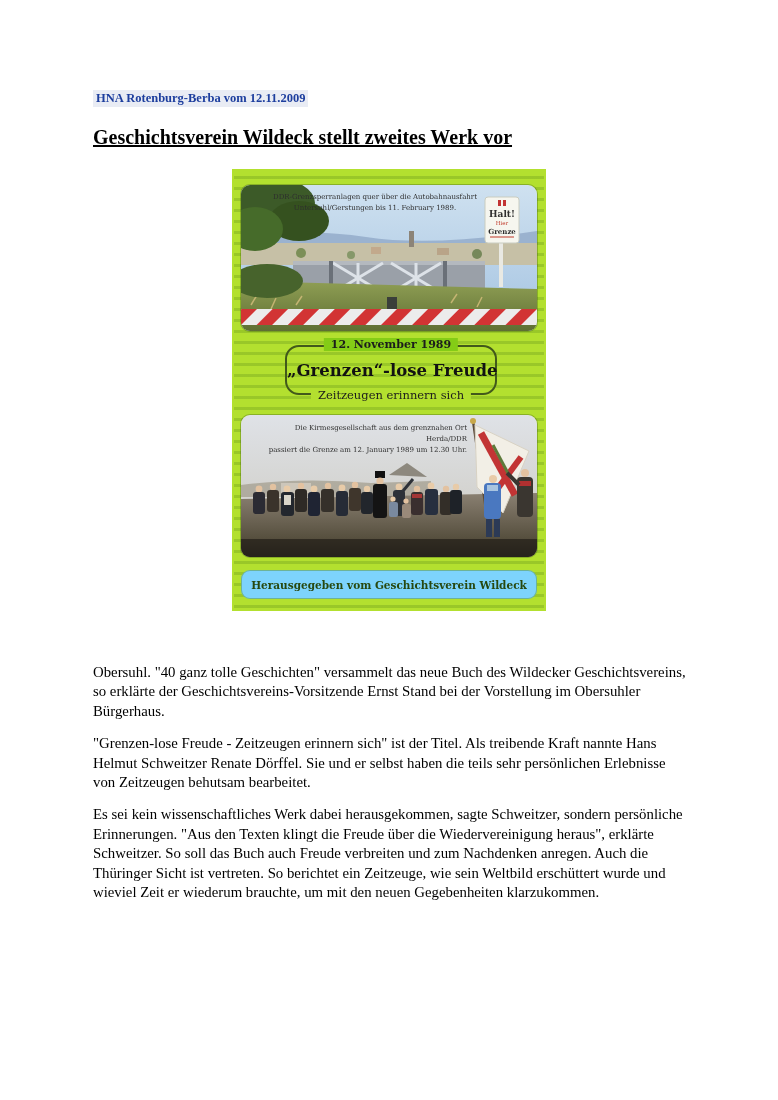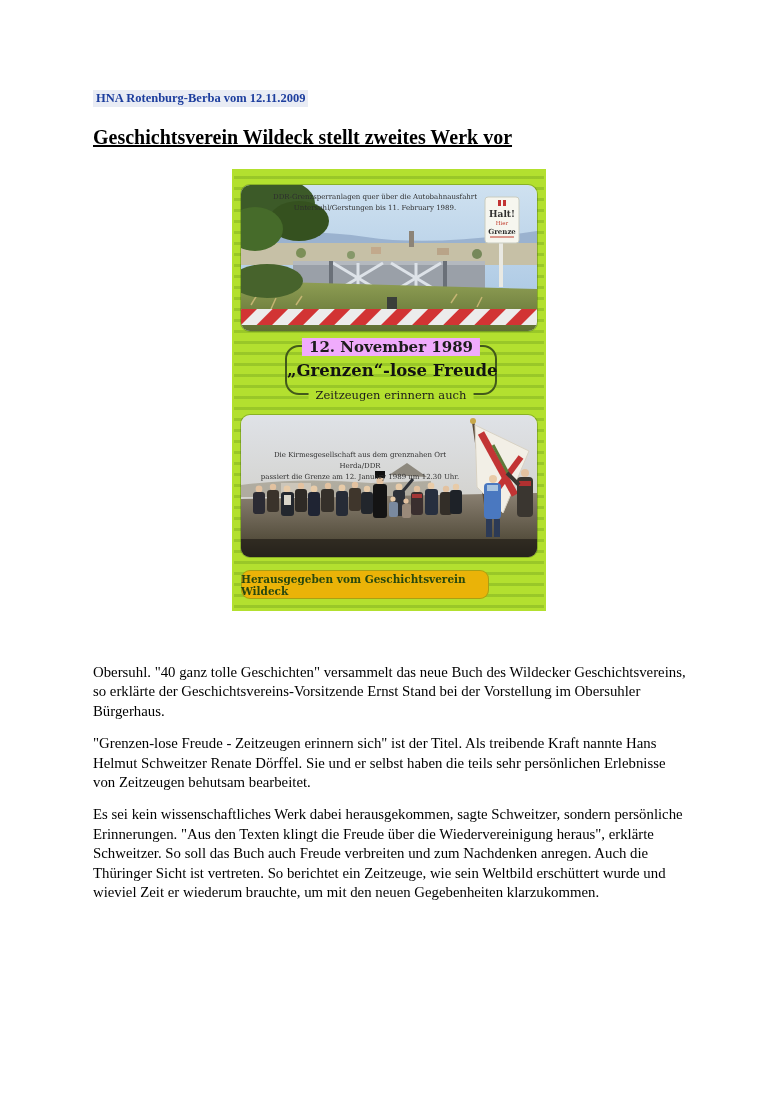--- a/index.html
+++ b/index.html
@@ -28,44 +28,44 @@
   }
   .photo {
     position:absolute; left:9px; width:296px; border-radius:9px; overflow:hidden;
     box-shadow:0 0 0 1px rgba(60,90,20,.35);
   }
   .photo-top { top:16px; height:146px; }
   .photo-bottom { top:246px; height:142px; }
   svg.photo-art { position:absolute; inset:0; width:100%; height:100%; display:block; }
   .caption { position:absolute; font-family:"DejaVu Serif", serif; color:#2e2e2e; }
   .caption-top { top:7px; left:24px; right:52px; text-align:center; font-size:7px; line-height:1.6; }
-  .caption-bottom { top:8px; left:12px; right:70px; text-align:center; font-size:7px; line-height:1.6;margin-top:27px; }
+  .caption-bottom { top:8px; left:12px; right:70px; text-align:right; font-size:7px; line-height:1.6; }
 
   .title-box {
     position:absolute; left:53px; top:176px; width:208px; height:46px;
     border:2px solid #42591b; border-radius:14px;
   }
   .cover-date {
     position:absolute; top:-9px; left:50%; transform:translateX(-50%);
-    background:#f0abfc; padding:0 7px; white-space:nowrap;
-    font-weight:bold; font-size:15px; font-family:"DejaVu Serif", serif; color:#1c1c1c;
+    background:#84cc16; padding:0 7px; white-space:nowrap;
+    font-weight:bold; font-size:11px; font-family:"DejaVu Serif", serif; color:#1c1c1c;
   }
   .cover-title {
     position:absolute; top:50%; left:0; right:0; transform:translateY(-50%);
     text-align:left; white-space:nowrap;
     font-weight:bold; font-size:16.5px; font-family:"DejaVu Serif", serif; color:#121212;
   }
   .cover-subtitle {
     position:absolute; bottom:-9px; left:50%; transform:translateX(-50%);
     background:#b3e02f; padding:0 7px; white-space:nowrap;
     font-size:11.5px; font-family:"DejaVu Serif", serif; color:#1c1c1c;
   }
   .publisher-band {
-    position:absolute; left:9px; top:401px; width:248px; height:29px;
-    background:#eab308; border-radius:9px;
+    position:absolute; left:9px; top:401px; width:296px; height:29px;
+    background:#7dd3fc; border-radius:9px;
     box-shadow:inset 0 0 0 1px rgba(90,140,30,.45);
     display:flex; align-items:center; justify-content:center;
     font-weight:bold; font-size:10.5px; font-family:"DejaVu Serif", serif; color:#27480f;
   }
 
   .body-text { margin-top:52px; }
   .body-text p { width:594px; font-size:14.8px; line-height:19.4px; margin:0 0 13px 0; }
 </style>
 </head>
 <body>
@@ -139,21 +139,21 @@
       </svg>
       <div class="caption caption-top">
         <span>DDR-Grenzsperranlagen quer über die Autobahnausfahrt</span><br>
         <span>Untersuhl/Gerstungen bis 11. February 1989.</span>
       </div>
     </div>
 
     <div class="title-box">
       <div class="cover-date">12. November 1989</div>
       <div class="cover-title">„Grenzen“-lose Freude</div>
-      <div class="cover-subtitle">Zeitzeugen erinnern auch</div>
+      <div class="cover-subtitle">Zeitzeugen erinnern sich</div>
     </div>
 
     <div class="photo photo-bottom">
       <svg class="photo-art" viewBox="0 0 296 142" preserveAspectRatio="none">
         <defs>
           <linearGradient id="sky2" x1="0" y1="0" x2="0" y2="1">
             <stop offset="0" stop-color="#dfe2e7"></stop>
               <stop offset="1" stop-color="#cbc8be"></stop>
           </linearGradient>
           <linearGradient id="road2" x1="0" y1="0" x2="0" y2="1">

